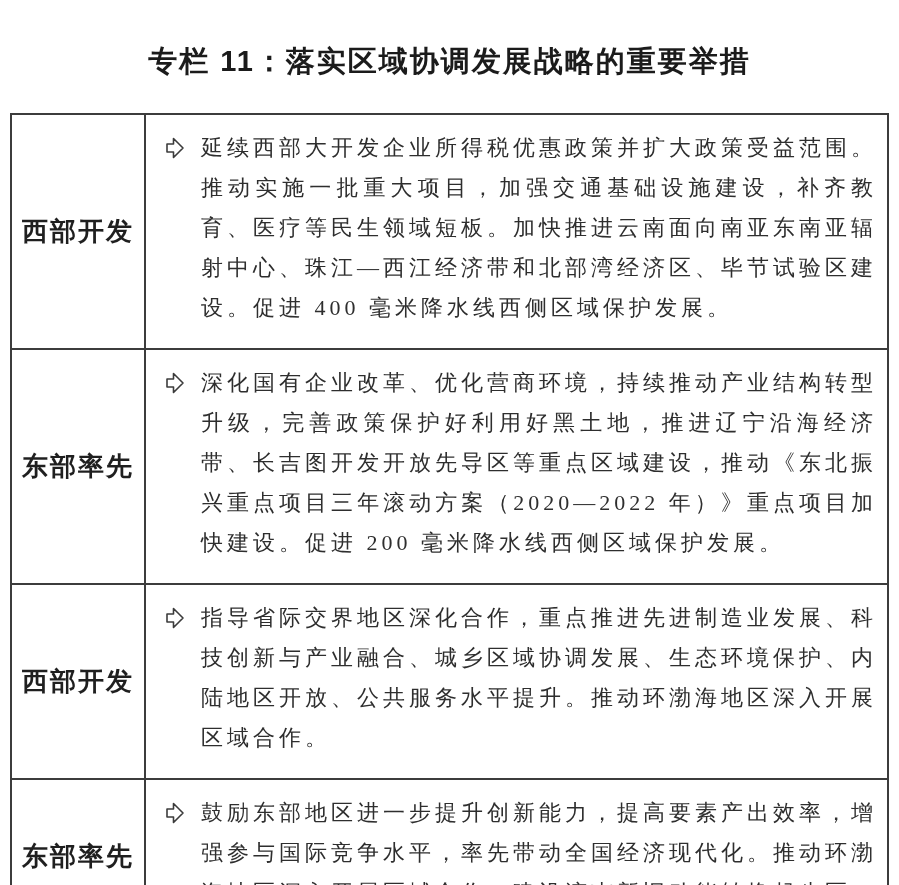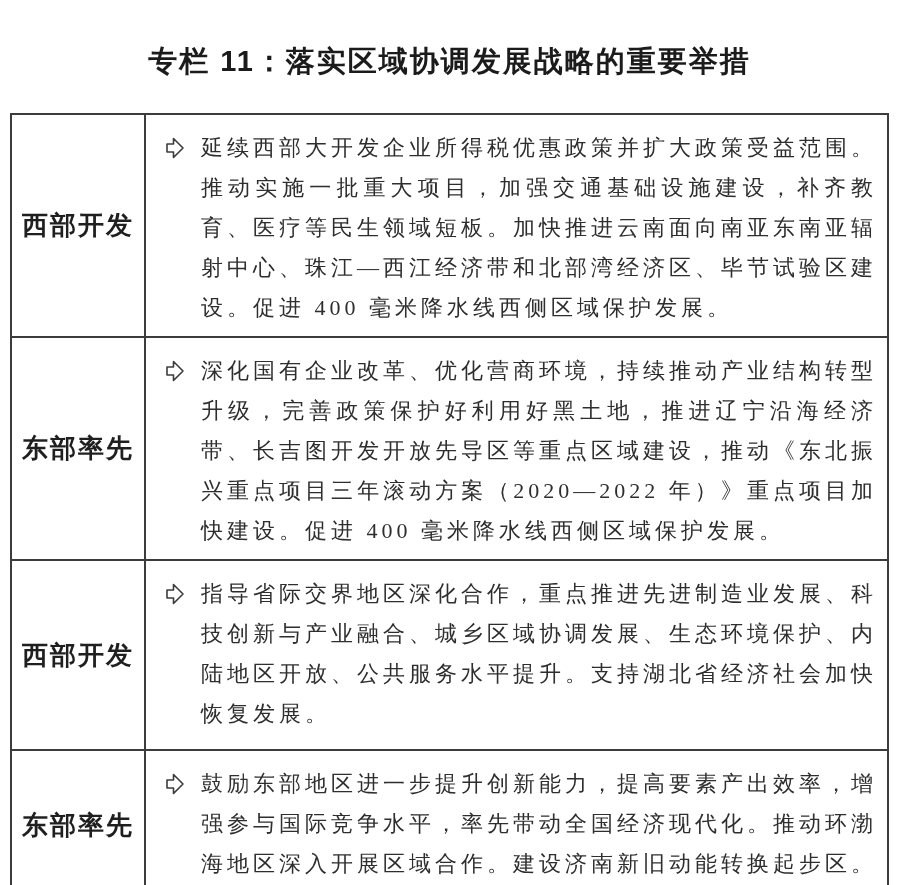--- a/index.html
+++ b/index.html
@@ -40,21 +40,21 @@
     font-family: "Liberation Sans", "DejaVu Sans", sans-serif;
     font-weight: bold;
     font-size: 26px;
     letter-spacing: 2px;
     color: #1f1f1f;
     text-align: center;
     vertical-align: middle;
   }
   td.row-content {
     vertical-align: top;
-    padding: 13px 10px 8px 15px;
+    padding: 13px 10px 20px 15px;
   }
   .content-inner { display: flex; align-items: flex-start; }
   .bullet {
     flex: 0 0 auto;
     width: 22px; height: 26px;
     margin: 7px 15px 0 3px;
   }
   .bullet svg { display: block; width: 22px; height: 26px; }
   .content-text {
     flex: 1 1 auto;
@@ -95,35 +95,35 @@
 
       <tr class="r2">
         <th class="row-header">东部率先</th>
         <td class="row-content">
           <div class="content-inner">
             <span class="bullet">
               <svg viewBox="0 0 22 26" xmlns="http://www.w3.org/2000/svg">
                 <path d="M3 9 H9.5 V3.5 L19 13 L9.5 22.5 V17 H3 Z" fill="none" stroke="#3c3c3c" stroke-width="1.6" stroke-linejoin="round"></path>
               </svg>
             </span>
-            <div class="content-text">深化国有企业改革、优化营商环境，持续推动产业结构转型升级，完善政策保护好利用好黑土地，推进辽宁沿海经济带、长吉图开发开放先导区等重点区域建设，推动《东北振兴重点项目三年滚动方案（2020—2022 年）》重点项目加快建设。促进 400 毫米降水线西侧区域保护发展。</div>
+            <div class="content-text">深化国有企业改革、优化营商环境，持续推动产业结构转型升级，完善政策保护好利用好黑土地，推进辽宁沿海经济带、长吉图开发开放先导区等重点区域建设，推动《东北振兴重点项目三年滚动方案（2020—2022 年）》重点项目加快建设。促进 200 毫米降水线西侧区域保护发展。</div>
           </div>
         </td>
       </tr>
 
       <tr class="r3">
         <th class="row-header">西部开发</th>
         <td class="row-content">
           <div class="content-inner">
             <span class="bullet">
               <svg viewBox="0 0 22 26" xmlns="http://www.w3.org/2000/svg">
                 <path d="M3 9 H9.5 V3.5 L19 13 L9.5 22.5 V17 H3 Z" fill="none" stroke="#3c3c3c" stroke-width="1.6" stroke-linejoin="round"></path>
               </svg>
             </span>
-            <div class="content-text">指导省际交界地区深化合作，重点推进先进制造业发展、科技创新与产业融合、城乡区域协调发展、生态环境保护、内陆地区开放、公共服务水平提升。支持湖北省经济社会加快恢复发展。</div>
+            <div class="content-text">指导省际交界地区深化合作，重点推进先进制造业发展、科技创新与产业融合、城乡区域协调发展、生态环境保护、内陆地区开放、公共服务水平提升。推动环渤海地区深入开展区域合作。</div>
           </div>
         </td>
       </tr>
 
       <tr class="r4">
         <th class="row-header">东部率先</th>
         <td class="row-content">
           <div class="content-inner">
             <span class="bullet">
               <svg viewBox="0 0 22 26" xmlns="http://www.w3.org/2000/svg">

